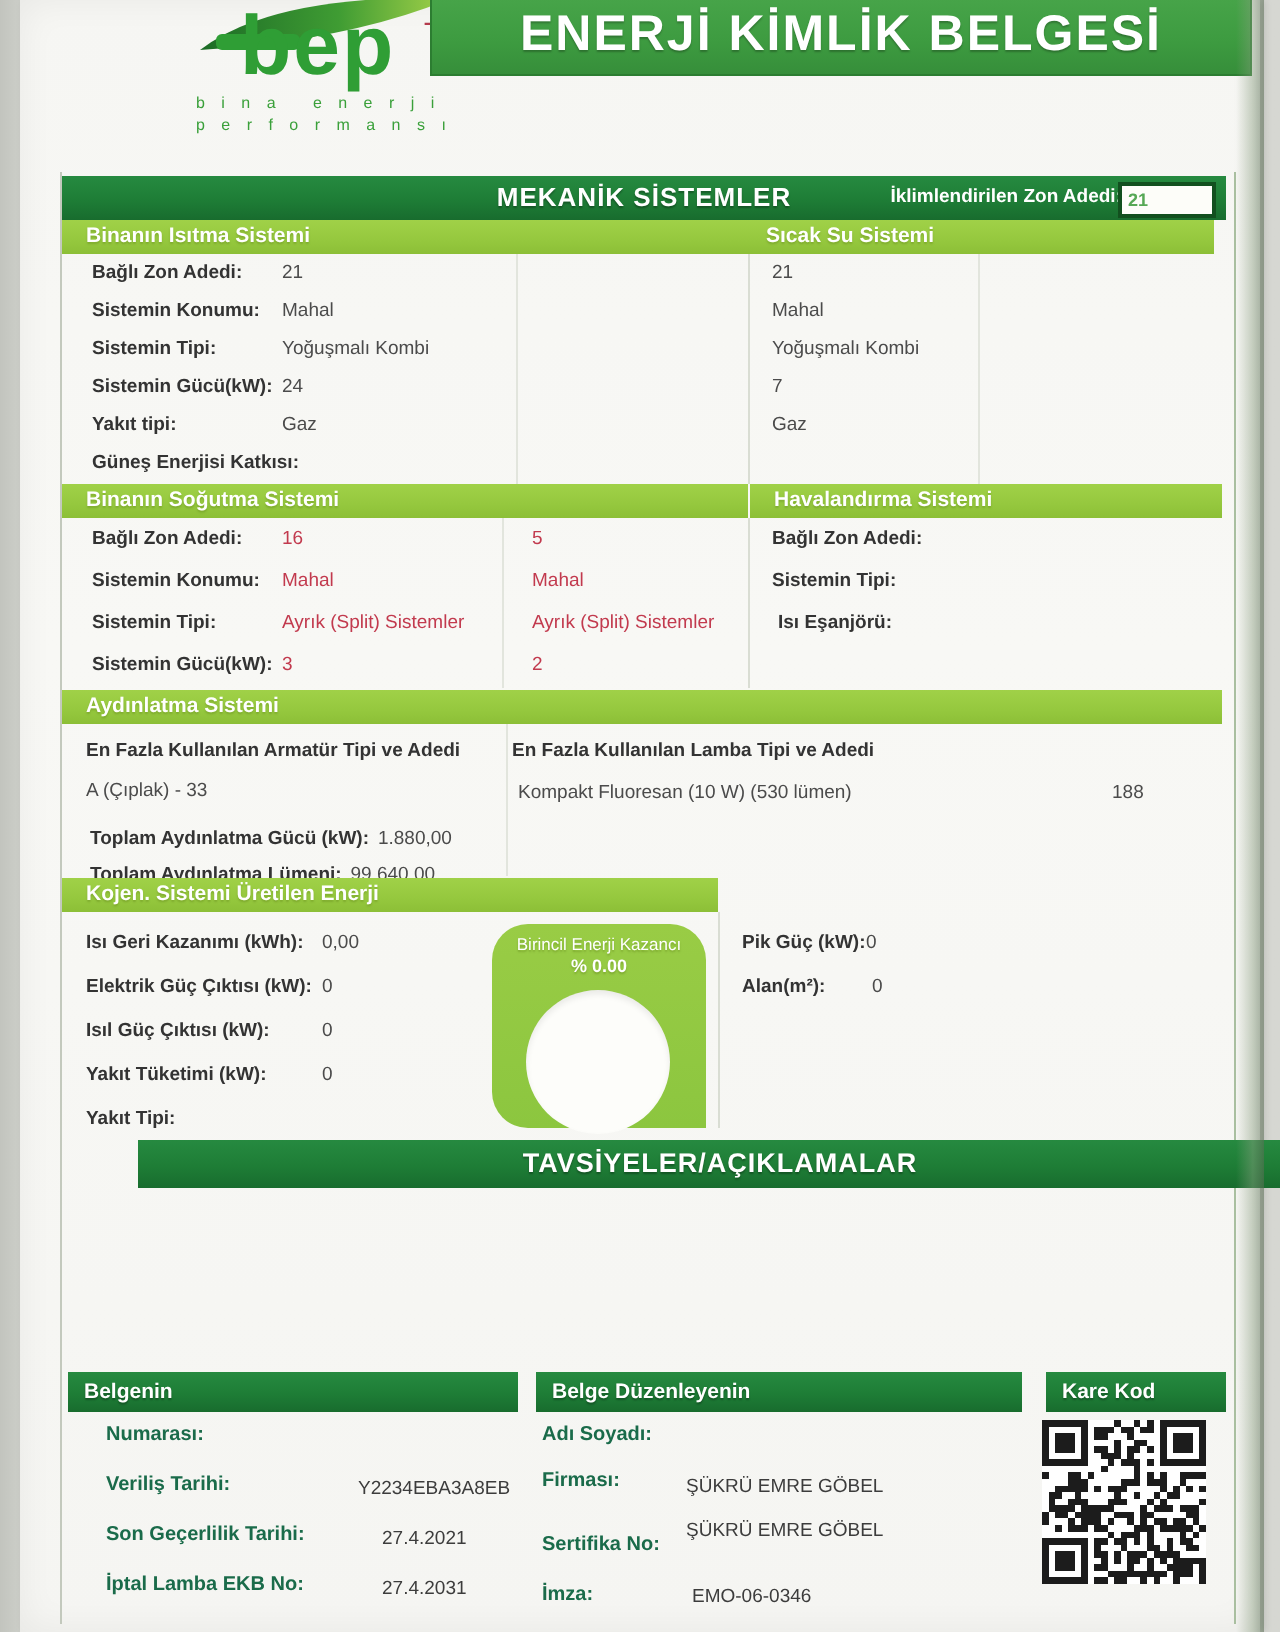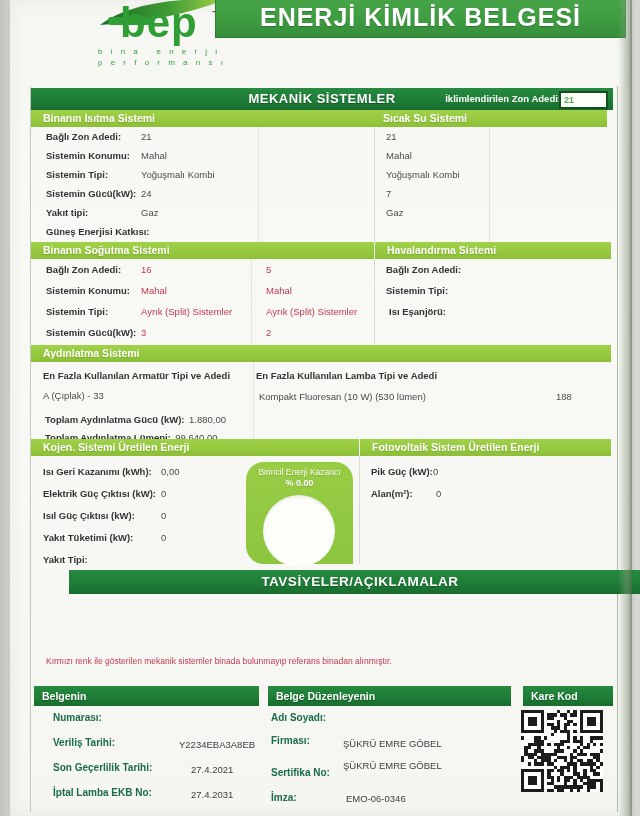--- a/index.html
+++ b/index.html
@@ -190,21 +190,20 @@
     </span>
     <span class="abs" style="left:14px;top:341px;">
       <span class="label">Toplam Aydınlatma Lümeni:</span>
       <span class="value">99.640,00</span>
     </span>
     <span class="label abs" style="left:225px;top:284px;">En Fazla Kullanılan Lamba Tipi ve Adedi</span>
     <span class="value abs" style="left:228px;top:305px;">Kompakt Fluoresan (10 W) (530 lümen)</span>
     <span class="value abs" style="left:525px;top:305px;">188</span>
 
     <div class="abs lightbar" style="left:0;top:353px;width:328px;">Kojen. Sistemi Üretilen Enerji</div>
-    <div class="abs lightbar" style="left:329px;top:353px;width:251px;">Fotovoltaik Sistem Üretilen Enerji</div>
     <div class="divider" style="left:328px;top:370px;height:108px;background:#d9ddd3;"></div>
 
     <div class="row" style="top:380px;">
       <span class="label abs" style="left:12px;">Isı Geri Kazanımı (kWh):</span>
       <span class="value abs" style="left:130px;">0,00</span>
       <span class="label abs" style="left:340px;">Pik Güç (kW):</span>
       <span class="value abs" style="left:402px;">0</span>
     </div>
     <div class="row" style="top:402px;">
       <span class="label abs" style="left:12px;">Elektrik Güç Çıktısı (kW):</span>
@@ -224,21 +223,20 @@
       <span class="label abs" style="left:12px;">Yakıt Tipi:</span>
     </div>
 
     <div class="badge">
       <div class="badge-title">Birincil Enerji Kazancı</div>
       <div class="badge-value">% 0.00</div>
       <div class="badge-circle"></div>
     </div>
 
     <div class="abs darkbar tav-bar">TAVSİYELER/AÇIKLAMALAR</div>
-    <div class="note">Kırmızı renk ile gösterilen mekanik sistemler binada bulunmayıp referans binadan alınmıştır.</div>
 
     <div class="abs darkbar bot-bar" style="left:3px;top:600px;width:225px;">Belgenin</div>
     <div class="abs darkbar bot-bar" style="left:237px;top:600px;width:243px;">Belge Düzenleyenin</div>
     <div class="abs darkbar bot-bar" style="left:492px;top:600px;width:90px;">Kare Kod</div>
 
     <span class="bot-label abs" style="left:22px;top:626px;">Numarası:</span>
     <span class="bot-value abs" style="left:148px;top:627px;">Y2234EBA3A8EB</span>
     <span class="bot-label abs" style="left:22px;top:651px;">Veriliş Tarihi:</span>
     <span class="bot-value abs" style="left:160px;top:652px;">27.4.2021</span>
     <span class="bot-label abs" style="left:22px;top:676px;">Son Geçerlilik Tarihi:</span>

